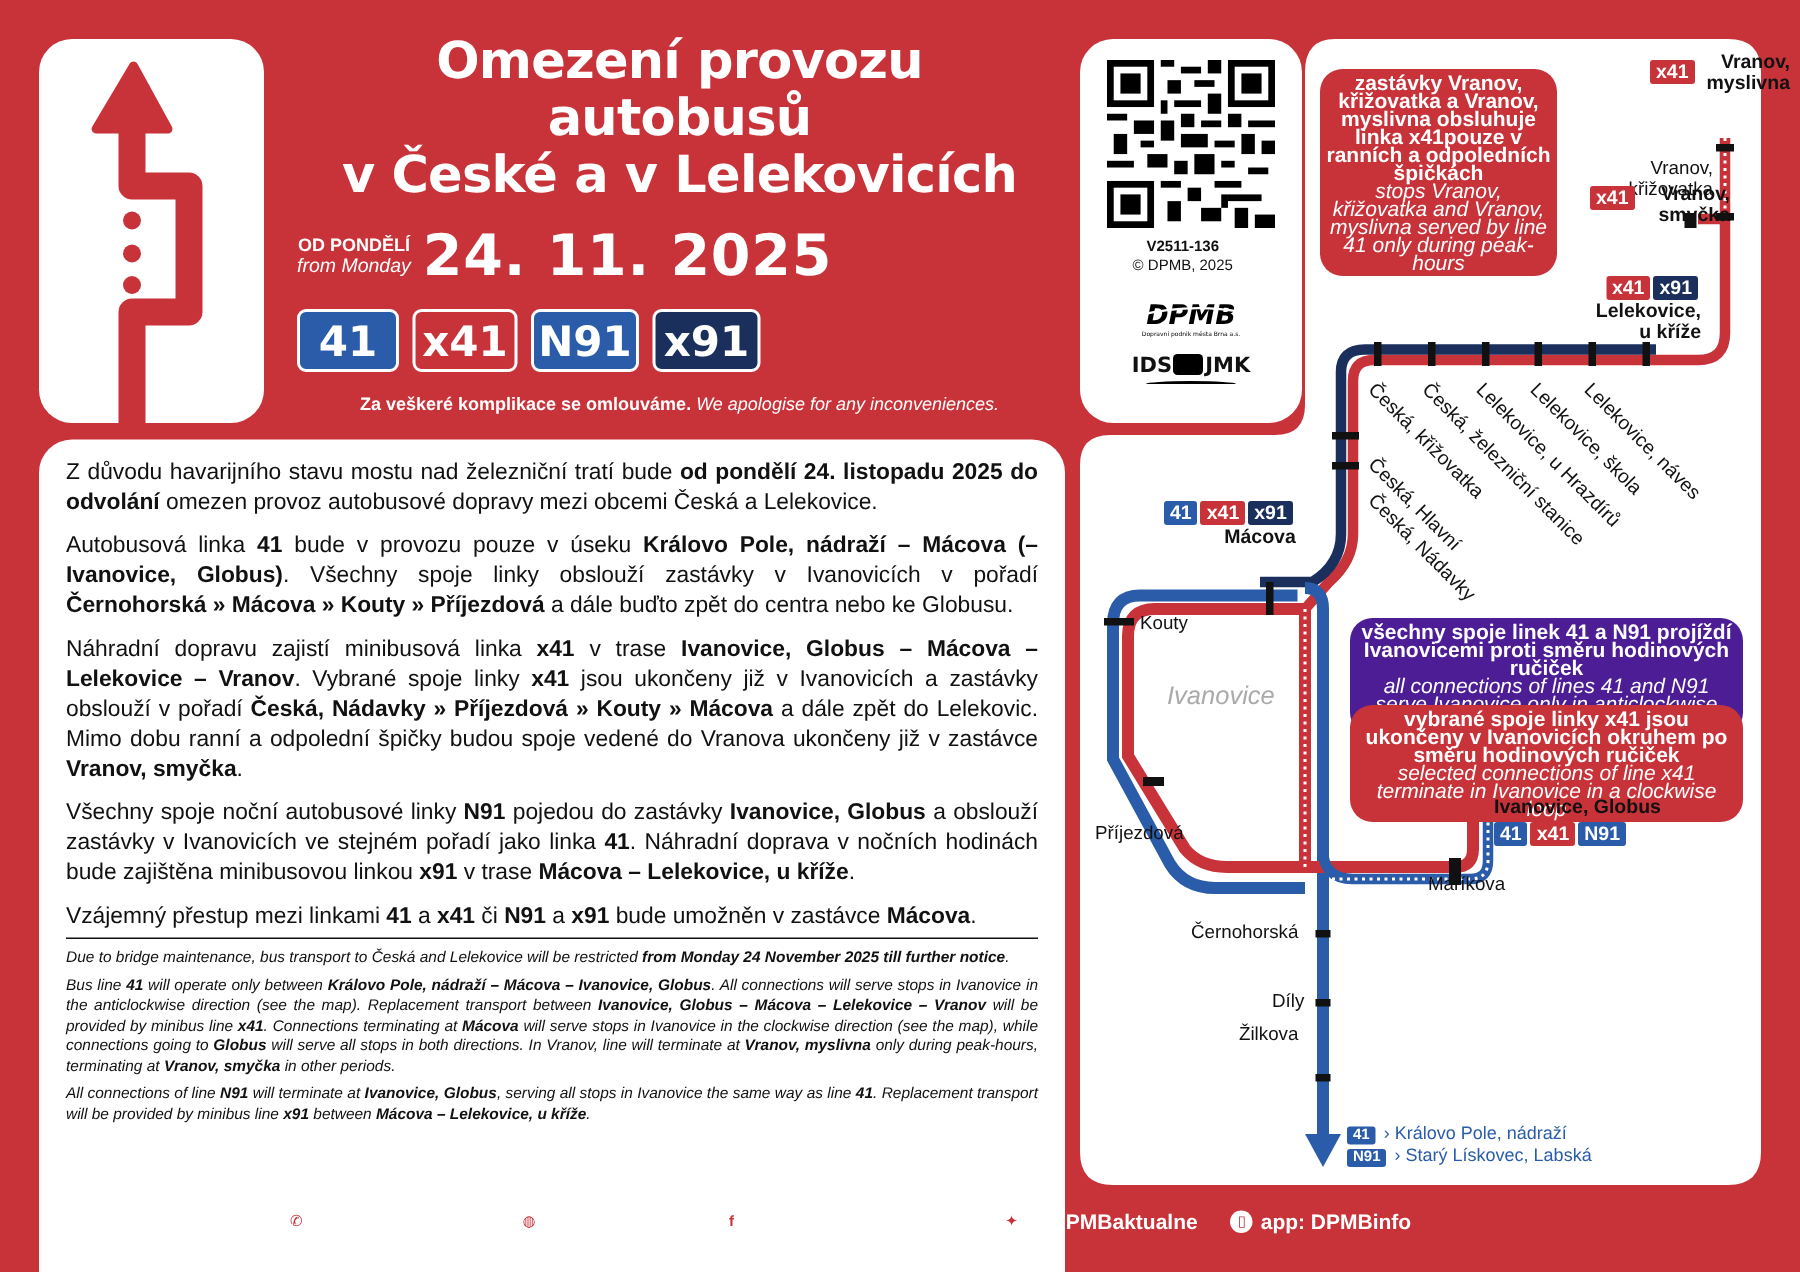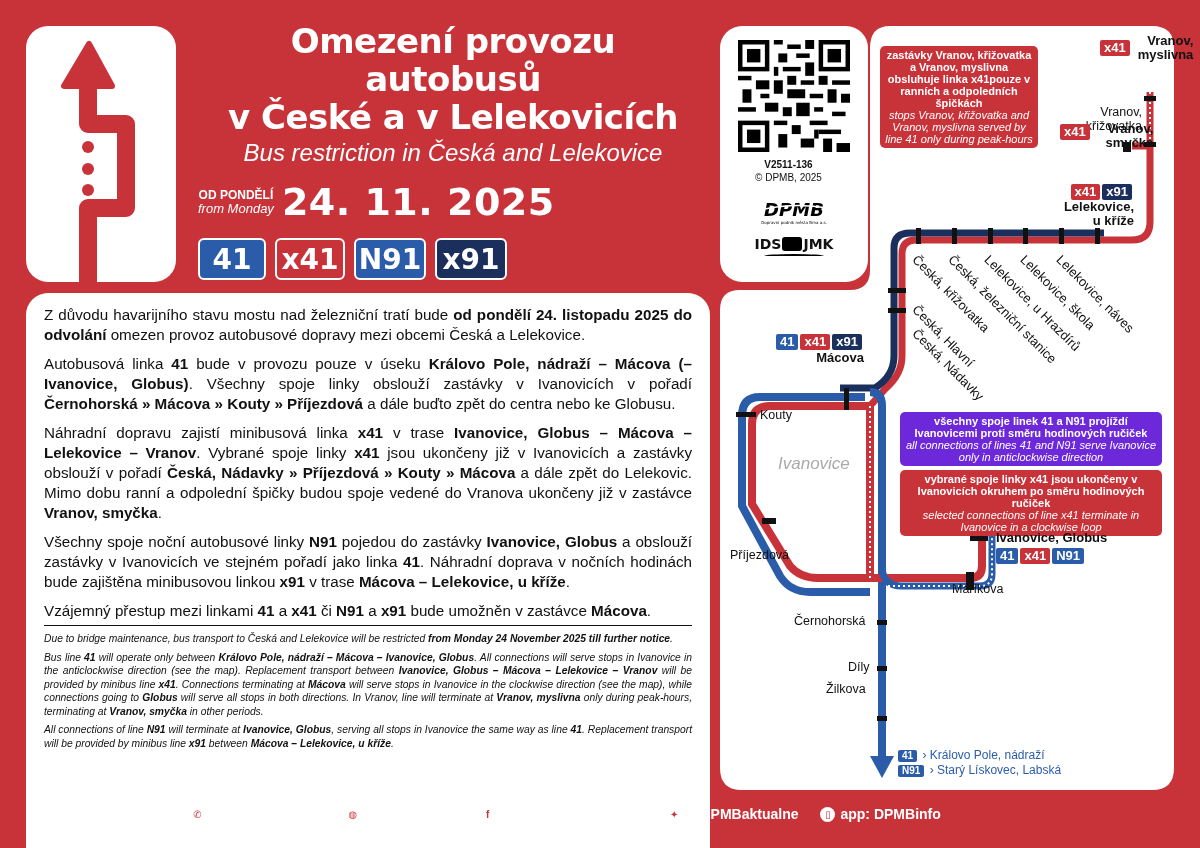--- a/index.html
+++ b/index.html
@@ -48,21 +48,21 @@
   .body-text b { font-weight: bold; }
   .divider { border-top: 1.5px solid #111; margin: 4px 0 6px 0; }
   .en-text { font-size: 10.3px; line-height: 13.5px; font-style: italic; }
   .en-text p { margin-bottom: 5px; }
 
   
   .map-bg { position: absolute; left: 0; top: 0; width: 454px; height: 764px; }
   .map-label { position: absolute; font-size: 12.5px; white-space: nowrap; }
   .map-label.b { font-weight: bold; font-size: 13px; }
   .mini-badge { display: inline-block; color: #fff; font-weight: bold; font-size: 13px; padding: 0 4px; border-radius: 2px; line-height: 16px; margin-right: 2px; }
-  .note-box { position: absolute; color: #fff; font-size: 11px; line-height: 12px; text-align: center; border-radius: 5px; padding: 3px 4px; }
+  .note-box { position: absolute; color: #fff; font-size: 14px; line-height: 12px; text-align: center; border-radius: 15px; padding: 3px 4px; }
   .note-box .cz { font-weight: bold; }
   .note-box .en { font-style: italic; }
   .diag { position: absolute; transform-origin: 0 0; transform: rotate(45deg); font-size: 13px; white-space: nowrap; }
 
   
   #footer { position: absolute; left: 190px; top: 806px; width: 890px; display: flex; gap: 22px; color: #fff; font-weight: bold; font-size: 14px; align-items: center; }
   .f-item { display: flex; align-items: center; gap: 5px; }
   .f-icon { width: 15px; height: 15px; border-radius: 50%; background: #fff; color: #c8333a; font-size: 10px; display: flex; align-items: center; justify-content: center; }
 </style>
 </head>
@@ -74,21 +74,20 @@
     <path d="M62 58 L62 98 L100 98 L100 182 L62 182 L62 260" fill="none" stroke="#c8333a" stroke-width="18" stroke-linejoin="round"></path>
     <circle cx="62" cy="121" r="6" fill="#c8333a"></circle>
     <circle cx="62" cy="143" r="6" fill="#c8333a"></circle>
     <circle cx="62" cy="164" r="6" fill="#c8333a"></circle>
   </svg>
 </div>
 
 <div id="header">
   <div class="title">Omezení provozu autobusů</div>
   <div class="title">v České a v Lelekovicích</div>
-  <div class="subtitle">Bus restriction in Česká and Lelekovice</div>
   <div class="date-row">
     <div class="date-labels">
       <div class="cz">OD PONDĚLÍ</div>
       <div class="en">from Monday</div>
     </div>
     <div class="date-val">24. 11. 2025</div>
   </div>
   <div class="badges">
     <div class="badge" style="background:#2a5caa;width:68px;">41</div>
     <div class="badge" style="background:#c8333a;width:70px;">x41</div>
@@ -259,21 +258,21 @@
 
   <div class="map-label b" style="left:56px;top:308px;text-align:right;line-height:16px;">
     <span class="mini-badge" style="background:#2a5caa;">41</span><span class="mini-badge" style="background:#c8333a;">x41</span><span class="mini-badge" style="background:#1b2f5c;">x91</span><br>
     <span>Mácova</span>
   </div>
 
   <div class="map-label" style="left:40px;top:382px;">Kouty</div>
   <div class="map-label" style="left:58px;top:428px;font-size:17px;font-style:italic;color:#aaa;">Ivanovice</div>
   <div class="map-label" style="left:10px;top:522px;">Příjezdová</div>
 
-  <div class="note-box" style="left:180px;top:386px;width:262px;background:#6d28d9;">
+  <div class="note-box" style="left:180px;top:386px;width:262px;background:#4c1d95;">
     <div class="cz">všechny spoje linek 41 a N91 projíždí Ivanovicemi proti směru hodinových ručiček</div>
     <div class="en">all connections of lines 41 and N91 serve Ivanovice only in anticlockwise direction</div>
   </div>
   <div class="note-box" style="left:180px;top:444px;width:262px;background:#c8333a;">
     <div class="cz">vybrané spoje linky x41 jsou ukončeny v Ivanovicích okruhem po směru hodinových ručiček</div>
     <div class="en">selected connections of line x41 terminate in Ivanovice in a clockwise loop</div>
   </div>
 
   <div class="map-label b" style="left:276px;top:503px;line-height:18px;">
     <span>Ivanovice, Globus</span><br>

